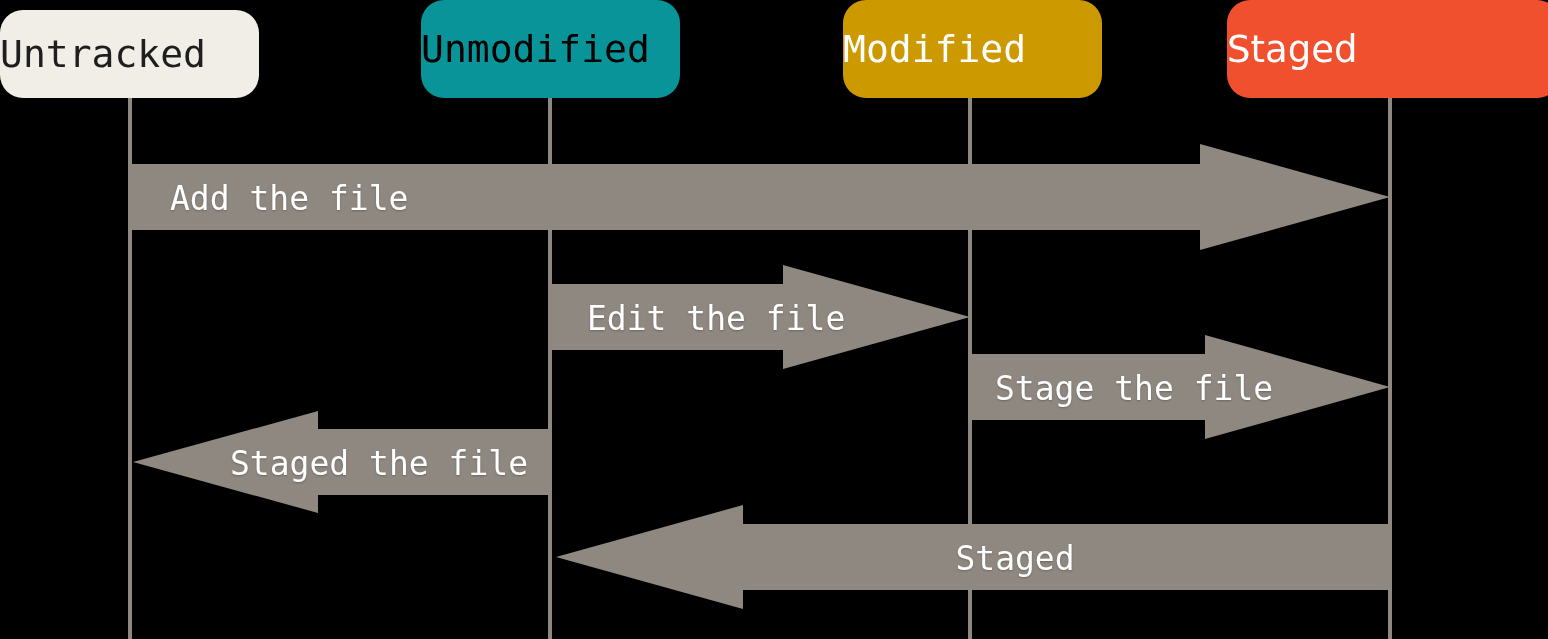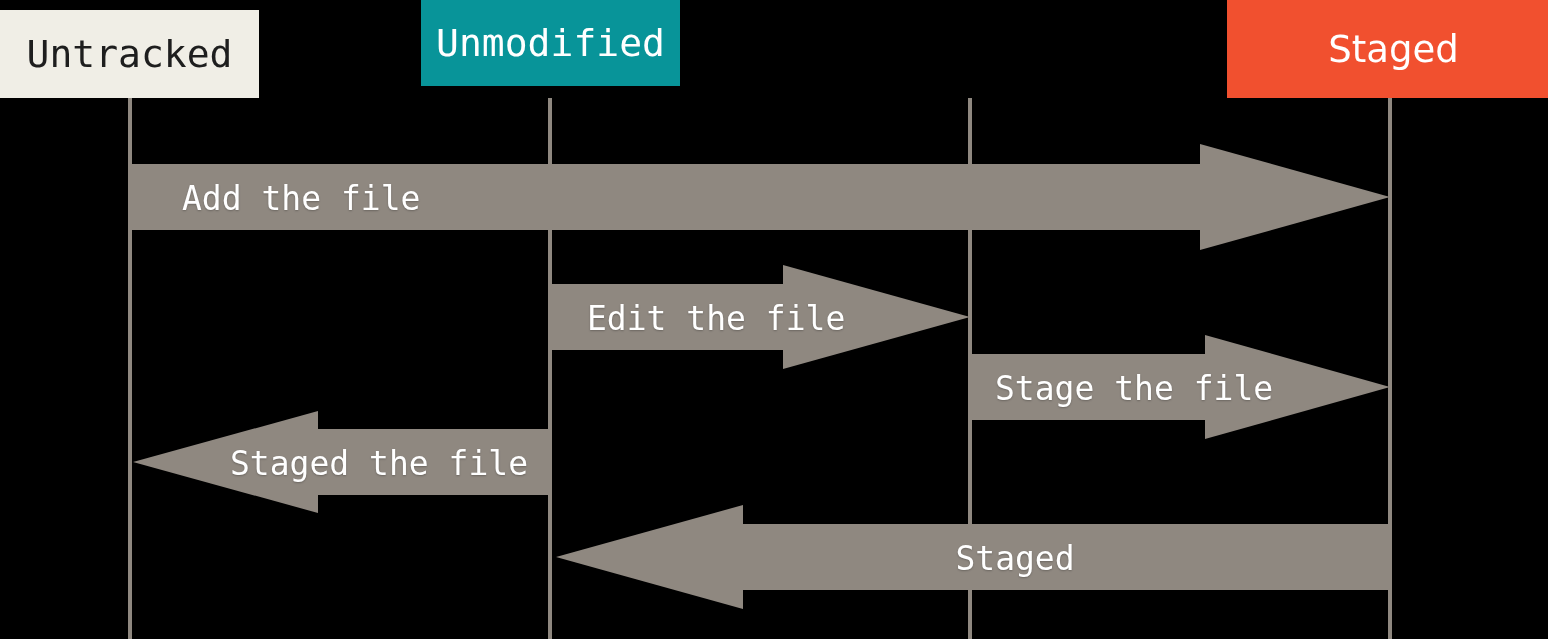--- a/index.html
+++ b/index.html
@@ -14,26 +14,26 @@
     background: #000000;
     overflow: hidden;
     font-family: "DejaVu Sans Mono", monospace;
   }
 
   
   .state-box {
     position: absolute;
     display: flex;
     align-items: center;
-    justify-content: center;
     font-size: 38px;
     letter-spacing: 0px;
+    border-radius: 23px;
   }
   .sb-untracked  { left: 0px;    top: 10px; width: 259px; height: 88px; background: #F0EEE6; color: #1E1E1E; }
-  .sb-unmodified { left: 421px;  top: 0px;  width: 259px; height: 86px; background: #089499; color: #ffffff; }
+  .sb-unmodified { left: 421px;  top: 0px;  width: 259px; height: 98px; background: #089499; color: #000000; }
   .sb-modified   { left: 843px;  top: 0px;  width: 259px; height: 98px; background: #CC9901; color: #FFFFFF; }
   .sb-staged     { left: 1227px; top: 0px;  width: 333px; height: 98px; background: #F1502F; color: #FFFFFF;
                    font-family: "DejaVu Sans", sans-serif; font-size: 37px; }
 
   
   .lifeline {
     position: absolute;
     top: 98px;
     width: 4px;
     height: 541px;
@@ -64,21 +64,21 @@
     white-space: nowrap;
     transform: translateY(-50%);
     text-shadow: 0 1px 2px rgba(0,0,0,0.25);
   }
 
   
   .a1-body { left: 130px;  top: 164px; width: 1072px; }
   .a1-head { left: 1200px; top: 144px;
              border-top-width: 53px; border-bottom-width: 53px;
              border-left: 190px solid #8F8880; }
-  .a1-label { left: 170px; top: 198px; margin-left: 12px; }
+  .a1-label { left: 170px; top: 198px; }
 
   
   .a2-body { left: 550px; top: 284px; width: 235px; }
   .a2-head { left: 783px; top: 265px;
              border-top-width: 52px; border-bottom-width: 52px;
              border-left: 187px solid #8F8880; }
   .a2-label { left: 587px; top: 318px; }
 
   
   .a3-body { left: 970px;  top: 354px; width: 237px; }
@@ -110,20 +110,23 @@
   <div class="lifeline ll-unmodified"></div>
   <div class="lifeline ll-modified"></div>
   <div class="lifeline ll-staged"></div>
 
   <div class="state-box sb-untracked">
     <span>Untracked</span>
   </div>
   <div class="state-box sb-unmodified">
     <span>Unmodified</span>
   </div>
+  <div class="state-box sb-modified">
+    <span>Modified</span>
+  </div>
   <div class="state-box sb-staged">
     <span>Staged</span>
   </div>
 
   <div>
     <div class="abody a1-body"></div>
     <div class="ahead a1-head"></div>
     <span class="alabel a1-label">Add the file</span>
   </div>
 

